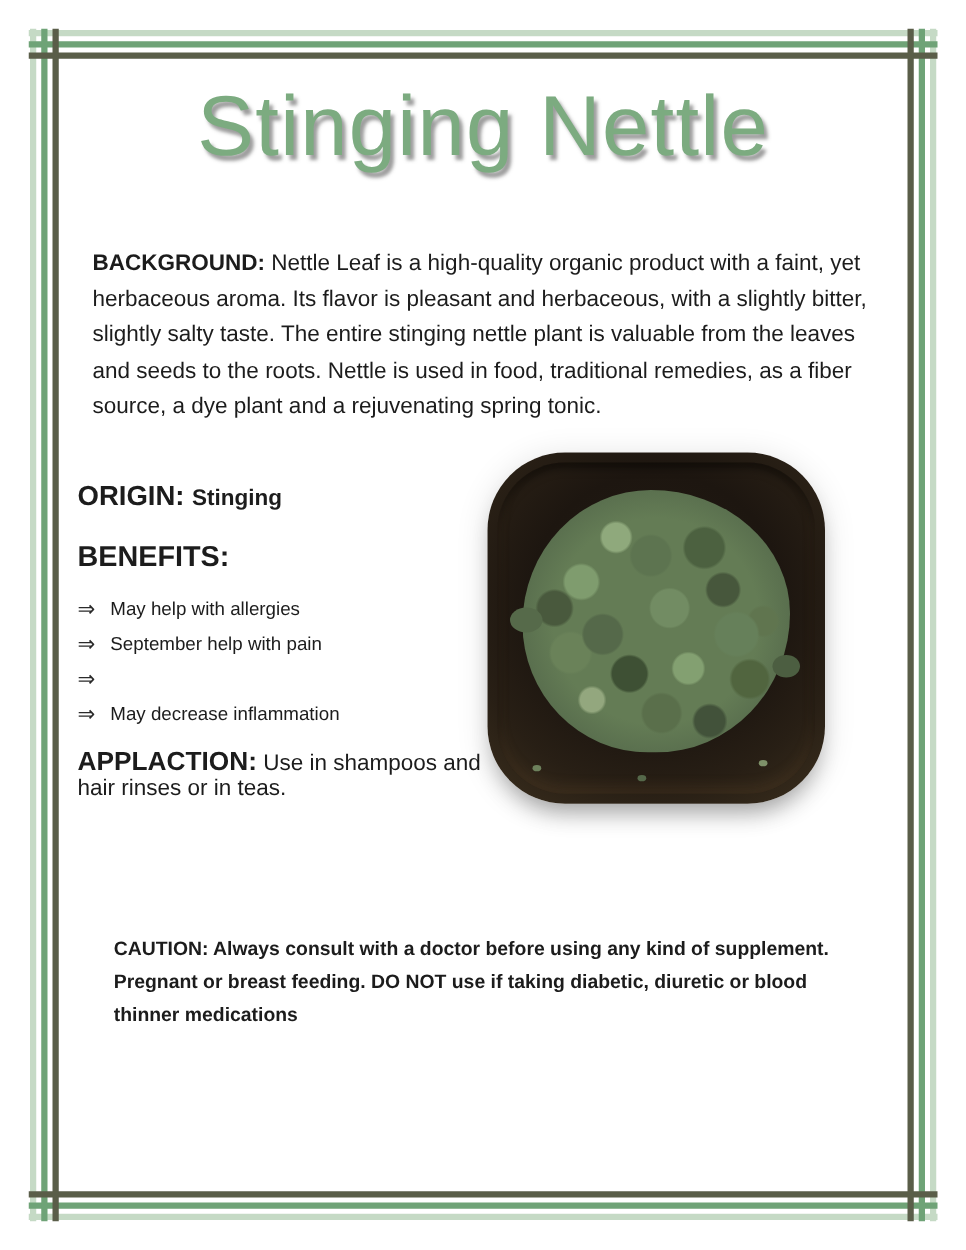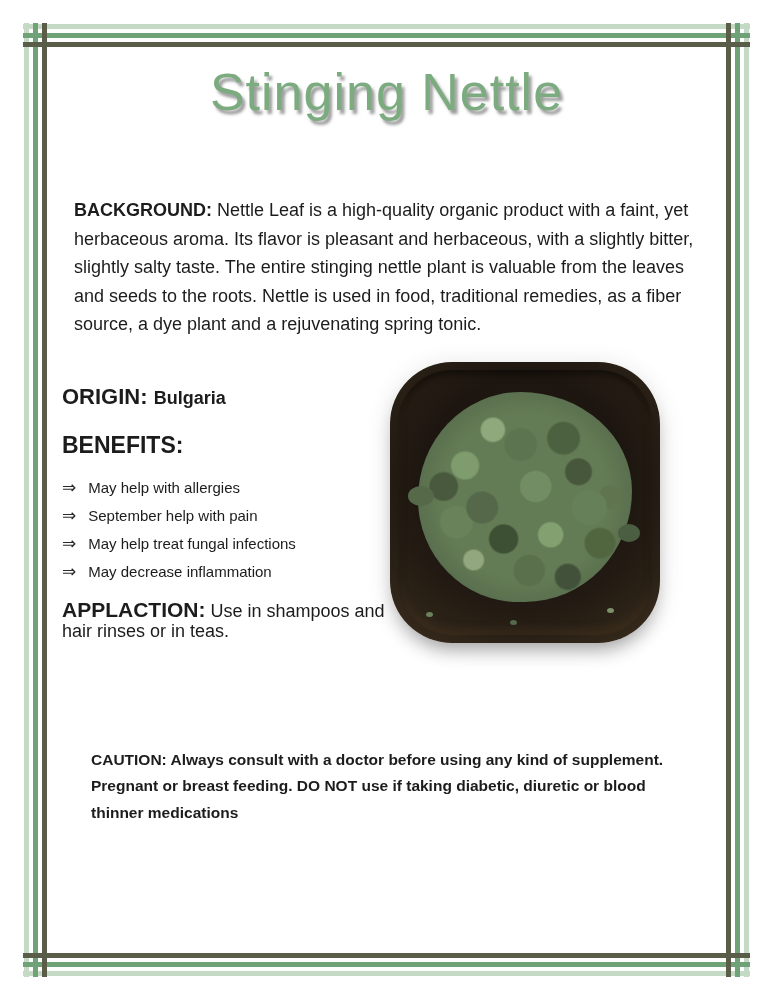--- a/index.html
+++ b/index.html
@@ -22,21 +22,21 @@
   .v.pos-light.lft{left:24px;} .v.pos-light.rgt{right:24px;}
   .h.pos-mid.top{top:33px;} .h.pos-mid.bot{bottom:33px;}
   .v.pos-mid.lft{left:33px;} .v.pos-mid.rgt{right:33px;}
   .h.pos-dark.top{top:42px;} .h.pos-dark.bot{bottom:42px;}
   .v.pos-dark.lft{left:42px;} .v.pos-dark.rgt{right:42px;}
 
   
   .title{
     position:absolute;top:62px;left:0;right:0;
     text-align:center;
-    font-size:52px;font-weight:400;letter-spacing:1px;
+    font-size:68px;font-weight:400;letter-spacing:1px;
     color:var(--title-green,#7cab80);
     text-shadow:3px 4px 3px rgba(75,75,75,0.55);
     white-space:nowrap;
   }
 
   
   .background-block{
     position:absolute;left:74px;top:178px;width:636px;
     font-size:18px;line-height:28.5px;
   }
@@ -137,35 +137,34 @@
   <div class="title">Stinging Nettle</div>
 
   <p class="background-block">
     <strong>BACKGROUND:</strong>
     <span>Nettle Leaf is a high-quality organic product with a faint, yet herbaceous aroma. Its flavor is pleasant and herbaceous, with a slightly bitter, slightly salty taste. The entire stinging nettle plant is valuable from the leaves and seeds to the roots. Nettle is used in food, traditional remedies, as a fiber source, a dye plant and a rejuvenating spring tonic.</span>
   </p>
 
   <div class="left-col">
     <h2 class="origin-heading">
       <span class="lbl">ORIGIN:</span>
-      <span class="val">Bulgaria</span>
+      <span class="val">Stinging</span>
     </h2>
     <h2 class="benefits-heading">BENEFITS:</h2>
     <ul class="benefits-list">
       <li>
         <span class="arrow">⇒</span>
         <span>May help with allergies</span>
       </li>
       <li>
         <span class="arrow">⇒</span>
         <span>September help with pain</span>
       </li>
       <li>
         <span class="arrow">⇒</span>
-        <span>May help treat fungal infections</span>
       </li>
       <li>
         <span class="arrow">⇒</span>
         <span>May decrease inflammation</span>
       </li>
     </ul>
     <p class="application-block">
       <strong>APPLACTION:</strong>
       <span>Use in shampoos and hair rinses or in teas.</span>
     </p>

